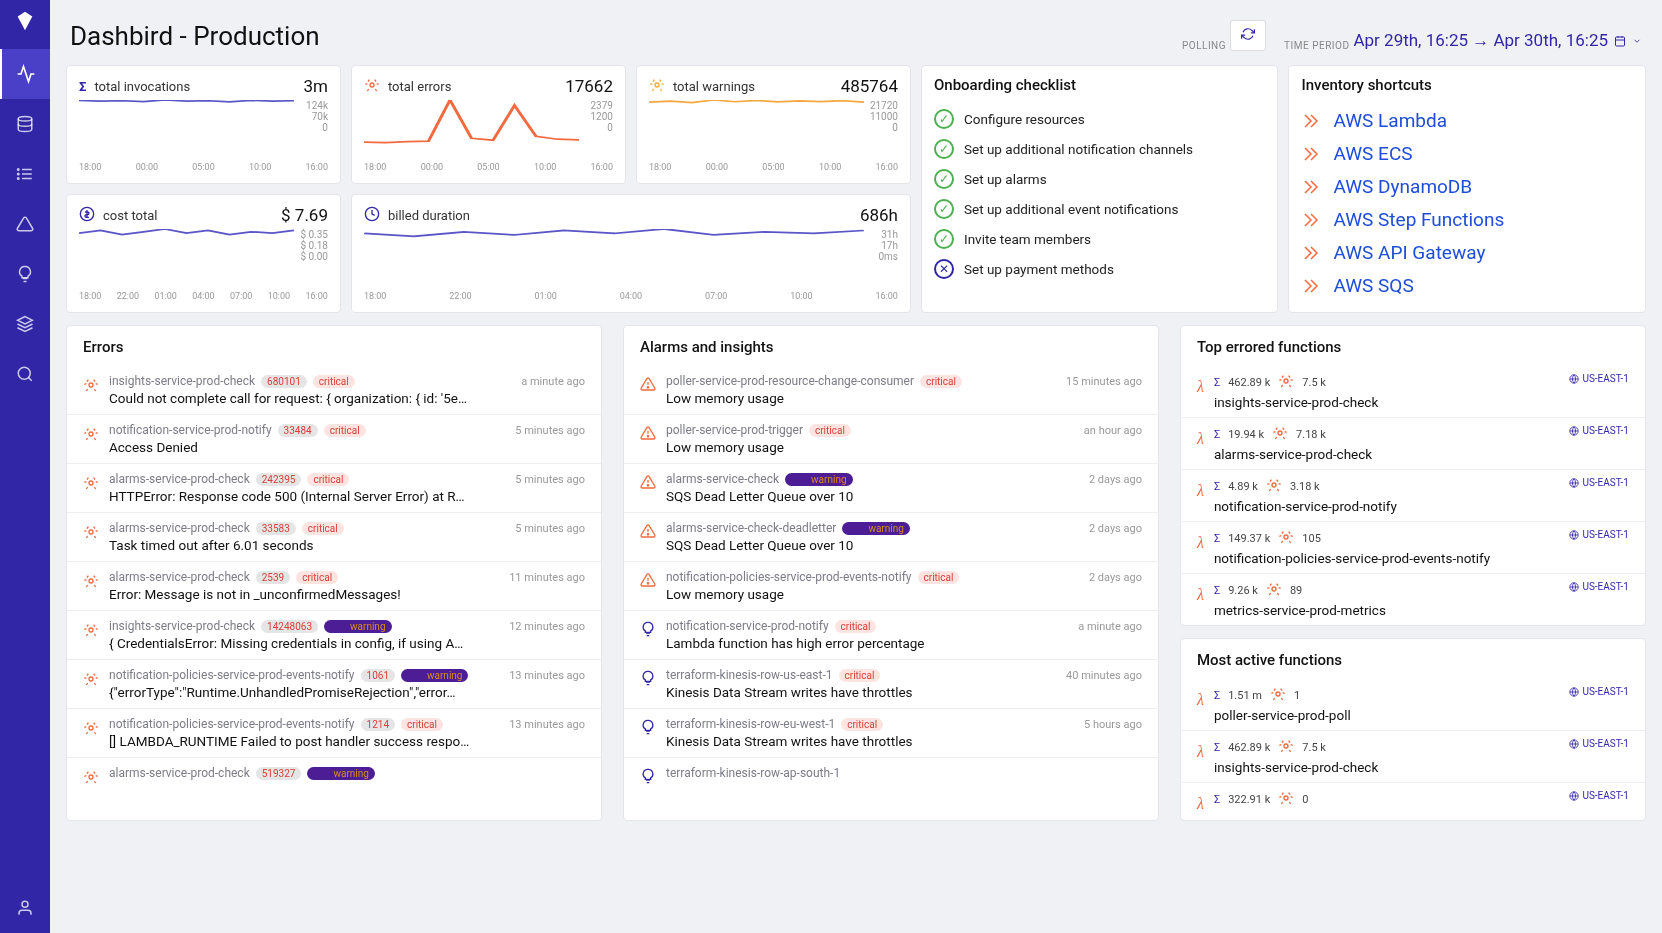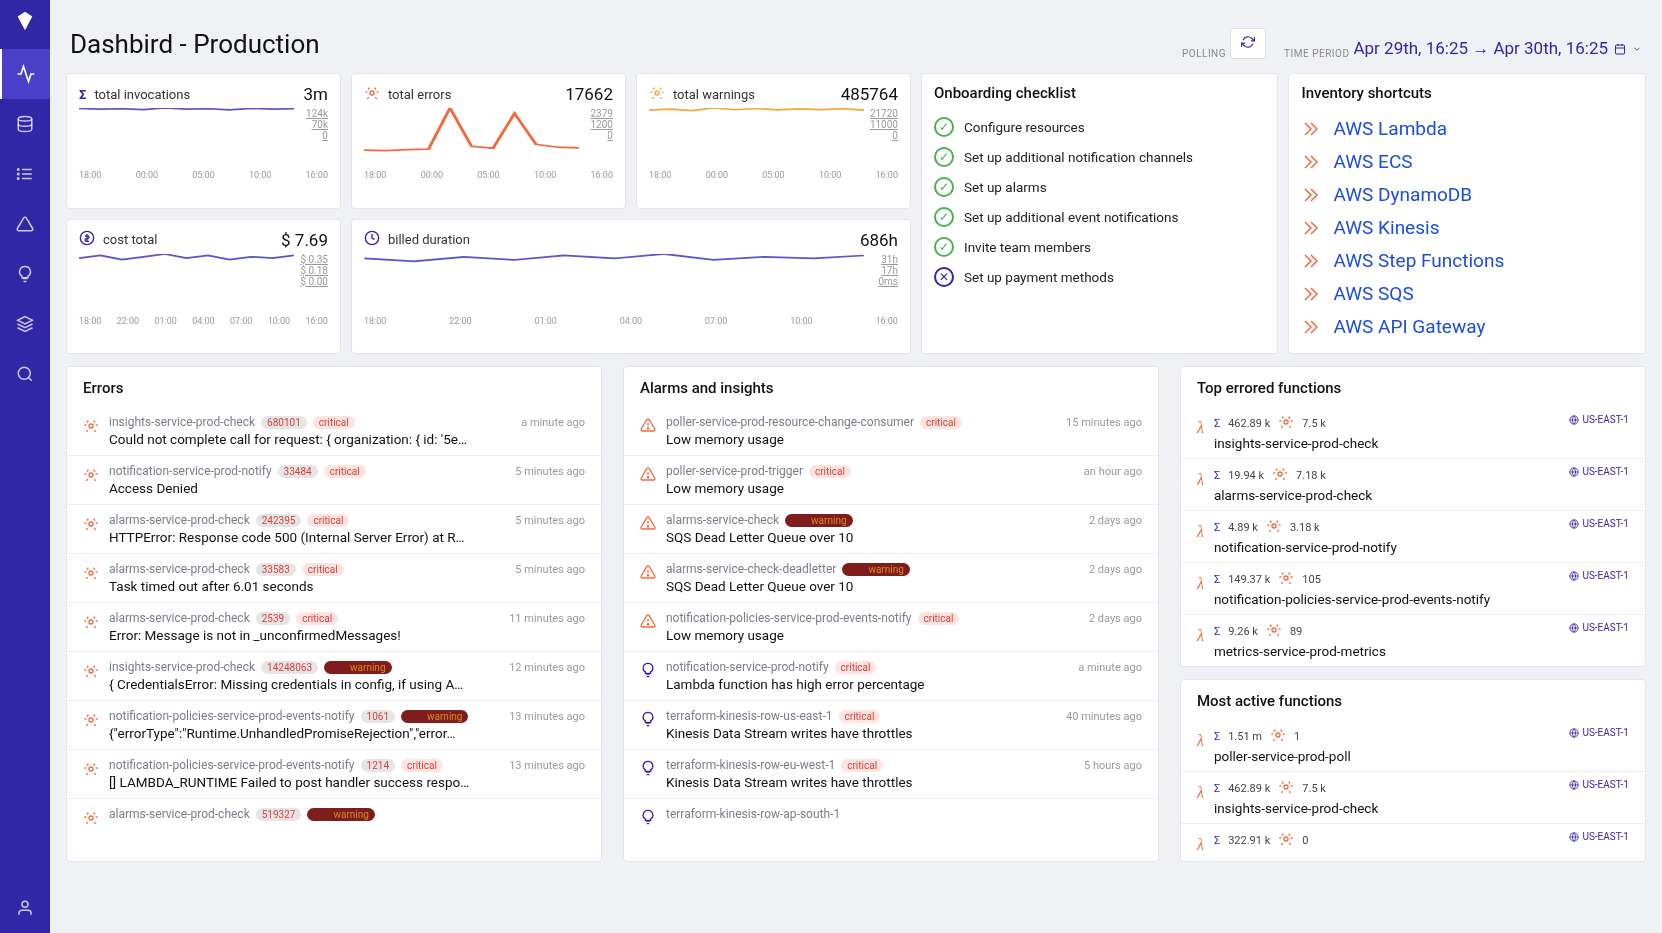--- a/index.html
+++ b/index.html
@@ -4,35 +4,35 @@
 <style>
 * { box-sizing: border-box; margin: 0; padding: 0; }
 body { font-family: -apple-system, BlinkMacSystemFont, "Segoe UI", Roboto, sans-serif; background: #f0f1f5; color: #222; font-size: 13px; overflow-x: hidden; }
 .app { display: flex; min-height: 100vh; }
 .sidebar { width: 50px; background: #3127a6; display: flex; flex-direction: column; align-items: center; padding-top: 10px; position: fixed; left:0; top:0; bottom:0; }
 .sidebar .logo { color:#fff; margin-bottom: 14px; }
 .sidebar .nav-item { width:50px; height:50px; display:flex; align-items:center; justify-content:center; color: rgba(255,255,255,0.75); cursor:pointer; }
 .sidebar .nav-item.active { background: #4a3fc7; color:#fff; border-left:2px solid #fff;}
 .sidebar .spacer { flex:1; }
 .main { margin-left:50px; flex:1; padding: 0 16px 16px 16px; width: calc(100% - 50px); }
-.topbar { display:flex; align-items:center; padding: 28px 4px 10px 4px; }
+.topbar { display:flex; align-items:center; padding: 20px 4px 10px 4px; }
 .title { font-size: 26px; font-weight: 400; color:#111; }
 .topbar-right { margin-left:auto; display:flex; gap:18px; align-items:flex-end; }
 .poll-block, .period-block { display:flex; flex-direction:row; align-items:flex-end; gap:4px;}
 .small-label { font-size:10px; color:#888; letter-spacing:0.5px;}
 .refresh { border:1px solid #ddd; background:#fff; padding:6px 10px; border-radius:3px; color:#3127a6; cursor:pointer; }
 .period-val { color:#3127a6; font-size:17px; display:flex; align-items:center; gap:6px; cursor:pointer;}
 .grid-top { display:grid; grid-template-columns: 1fr 1fr 1fr 1.3fr 1.3fr; gap:10px; margin-top:4px;}
 .card { background:#fff; border:1px solid #e4e4ea; border-radius:4px; padding:10px 12px; }
 .metric-head { display:flex; align-items:center; gap:8px; margin-bottom:4px; }
 .metric-head .icon { color:#3127a6; }
 .metric-head .name { font-size:13px; color:#333; }
 .metric-head .val { margin-left:auto; font-size:17px; color:#111; }
 .sparkline { height:60px; position:relative; }
-.ylabels { position:absolute; right:0; top:0; bottom:32px; display:flex; flex-direction:column; justify-content:space-between; font-size:10px; color:#999; text-align:right;text-decoration:underline;}
+.ylabels { position:absolute; right:0; top:0; bottom:32px; display:flex; flex-direction:column; justify-content:space-between; font-size:10px; color:#999; text-align:right;}
 .xlabels { display:flex; justify-content:space-between; font-size:9px; color:#999; margin-top:2px;}
 svg.spark { width: calc(100% - 34px); height: 46px; }
 .panel-title { font-size:15px; color:#111; margin-bottom:10px; font-weight:500; }
 .check-row { display:flex; align-items:center; gap:10px; padding:5px 0; font-size:13.5px; color:#222;}
 .check-circle { width:20px; height:20px; border:2px solid #4cb050; border-radius:50%; display:flex; align-items:center; justify-content:center; color:#4cb050; font-size:12px;}
 .check-circle.pending { border-color:#3127a6; color:#3127a6;}
 .inv-row { display:flex; align-items:center; gap:12px; padding:5px 0; font-size:19px; color:#1d4ed8; cursor:pointer;}
 .inv-icon { color:#f36a3e; width:20px; display:flex; justify-content:center;}
 
 .bottom-grid { display:grid; grid-template-columns: 1.15fr 1.15fr 1fr; gap:21px; margin-top:12px; }
@@ -40,21 +40,21 @@
 .list-card .panel-title { padding: 0 16px; }
 .list-item { border-top:1px solid #eee; padding:8px 16px; display:flex; gap:10px; cursor:pointer; }
 .list-item:first-child { border-top:none; }
 .li-icon { color:#f36a3e; padding-top:3px;}
 .li-icon.blue { color:#3127a6;}
 .li-body { flex:1; min-width:0;}
 .li-top { display:flex; align-items:center; gap:6px; flex-wrap:wrap; }
 .li-source { font-size:12px; color:#7c7c88; }
 .badge { font-size:10px; padding:1px 6px; border-radius:8px; }
 .badge.red { background:#fde4e0; color:#d9403a; }
-.badge.orange { background:#7f1d1d; color:#d88a1f;padding-left:26px; }
+.badge.orange { background:#4c1d95; color:#d88a1f;padding-left:26px; }
 .badge.num { background:#e5e5e5; color:#d9403a; font-size:10px;}
 .li-msg { font-size:13.5px; color:#111; margin-top:2px; white-space:nowrap; overflow:hidden; text-overflow:ellipsis; }
 .li-time { font-size:11px; color:#999; white-space:nowrap; margin-left:auto;}
 .li-top-full { display:flex; align-items:center; }
 
 .fn-item { border-top:1px solid #eee; padding:8px 16px; display:flex; gap:10px; align-items:flex-start; cursor:pointer;}
 .fn-item:first-of-type { border-top:none;}
 .fn-icon { color:#f36a3e; padding-top:4px; font-size:16px;}
 .fn-body { flex:1; min-width:0;}
 .fn-stats { display:flex; gap:8px; align-items:center; font-size:11px; color:#444;}
@@ -298,45 +298,37 @@
                 </svg>
               </span>
     <span>AWS DynamoDB</span>
   </div>
   <div class="inv-row">
     <span class="inv-icon">
                 <svg width="18" height="18" viewBox="0 0 24 24" fill="none" stroke="#f36a3e" stroke-width="2">
                   <path d="M4 4l8 8-8 8M12 4l8 8-8 8"></path>
                 </svg>
               </span>
-    <span>AWS Kinesis</span>
+    <span>AWS Step Functions</span>
   </div>
   <div class="inv-row">
     <span class="inv-icon">
                 <svg width="18" height="18" viewBox="0 0 24 24" fill="none" stroke="#f36a3e" stroke-width="2">
                   <path d="M4 4l8 8-8 8M12 4l8 8-8 8"></path>
                 </svg>
               </span>
-    <span>AWS Step Functions</span>
+    <span>AWS API Gateway</span>
   </div>
   <div class="inv-row">
     <span class="inv-icon">
                 <svg width="18" height="18" viewBox="0 0 24 24" fill="none" stroke="#f36a3e" stroke-width="2">
                   <path d="M4 4l8 8-8 8M12 4l8 8-8 8"></path>
                 </svg>
               </span>
     <span>AWS SQS</span>
-  </div>
-  <div class="inv-row">
-    <span class="inv-icon">
-                <svg width="18" height="18" viewBox="0 0 24 24" fill="none" stroke="#f36a3e" stroke-width="2">
-                  <path d="M4 4l8 8-8 8M12 4l8 8-8 8"></path>
-                </svg>
-              </span>
-    <span>AWS API Gateway</span>
   </div>
           </div>
       </div>
       <div class="card" id="m3" style="grid-column:1/span 1;">
     <div class="metric-head">
       <span class="icon"><svg width="16" height="16" viewBox="0 0 24 24" fill="none" stroke="#3127a6" stroke-width="2">
                 <circle cx="12" cy="12" r="10"></circle>
                 <path d="M12 6v12M9 9h4a2 2 0 010 4H11a2 2 0 000 4h4"></path>
               </svg></span>
       <span class="name">cost total</span>

